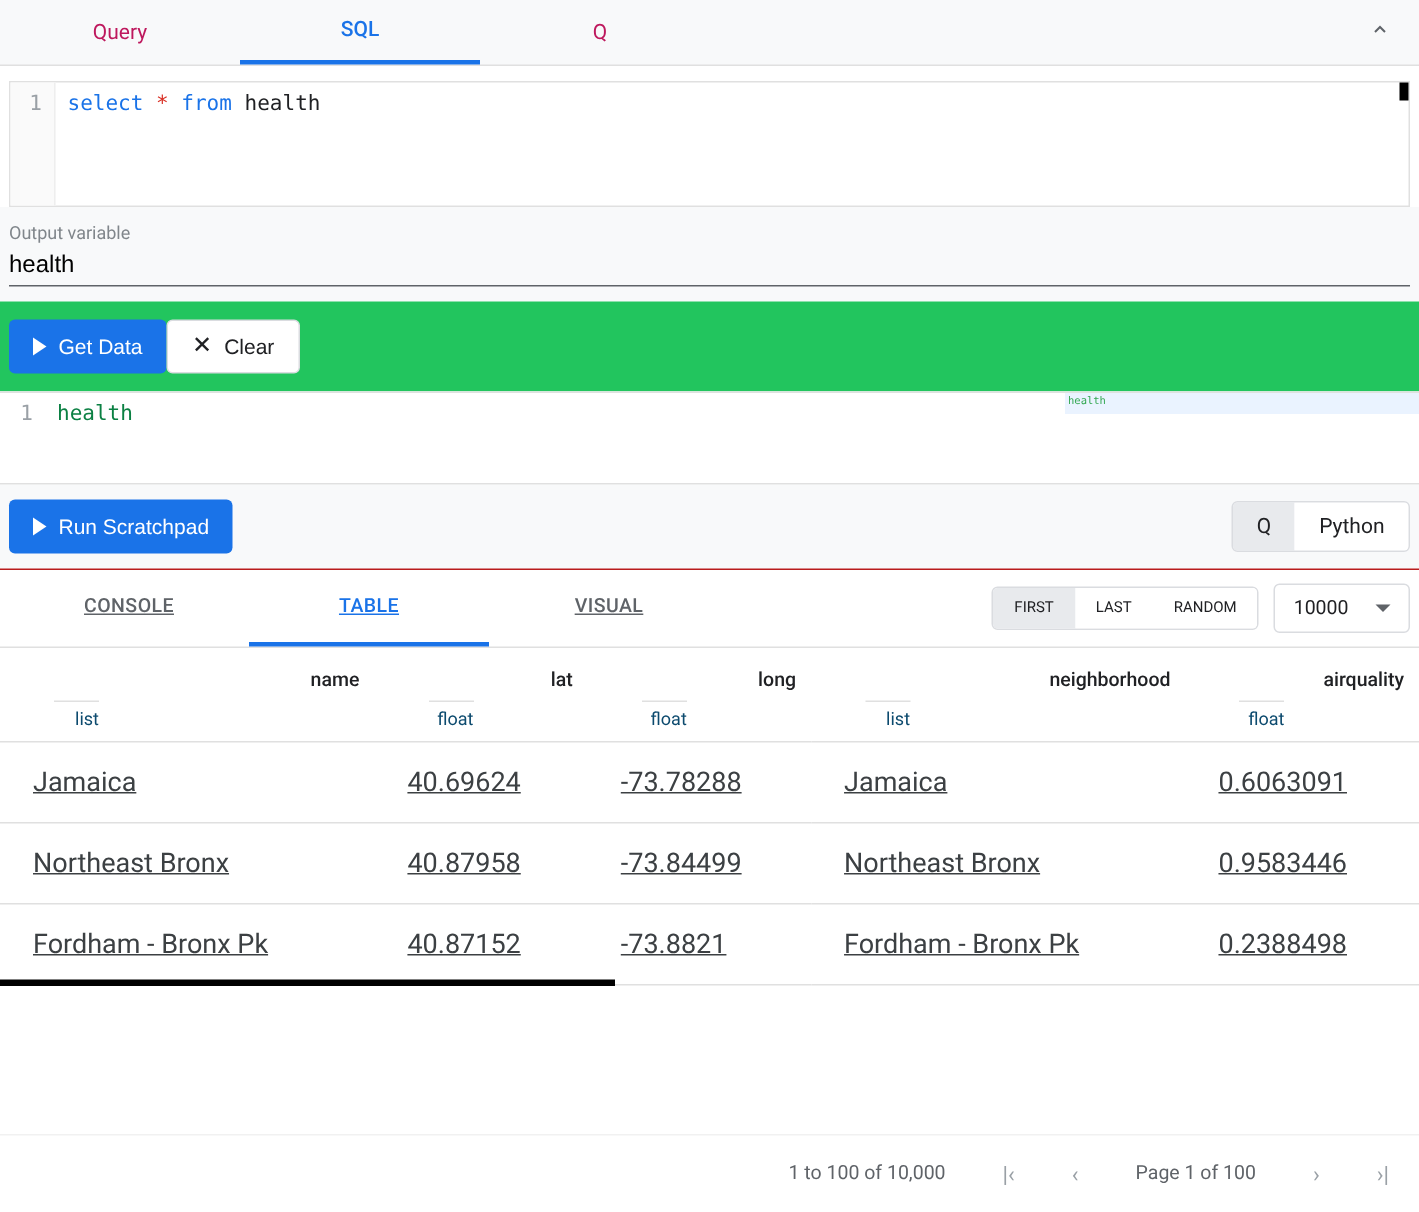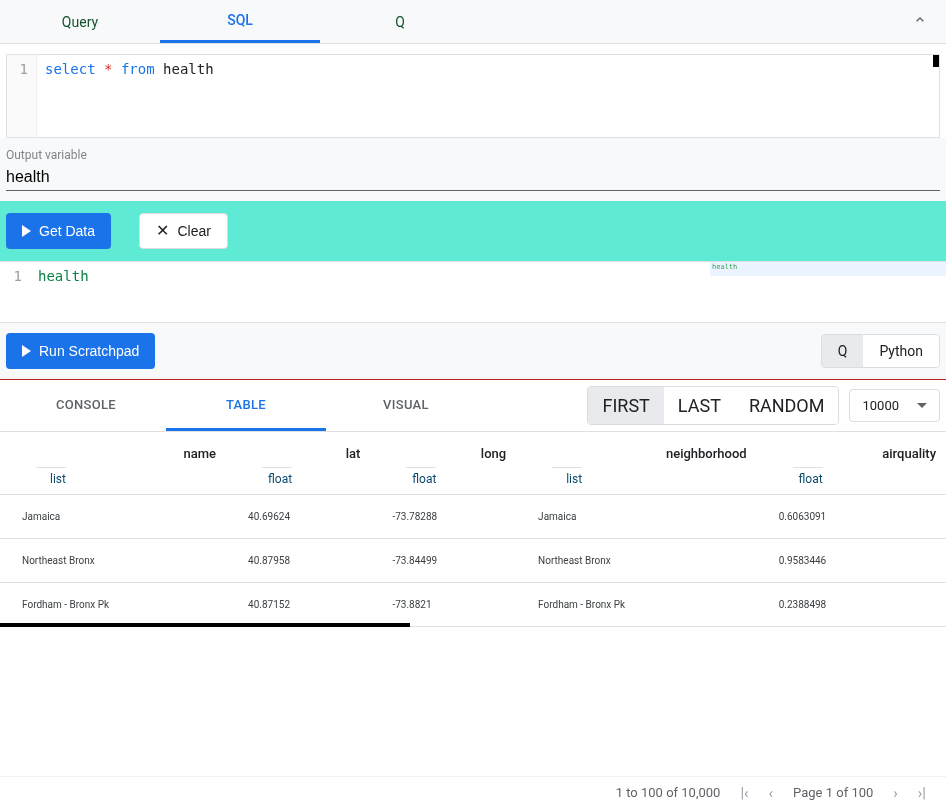--- a/index.html
+++ b/index.html
@@ -17,21 +17,21 @@
   align-items: center;
   height: 44px;
   border-bottom: 1px solid #e0e0e0;
   background: #f8f9fa;
   position: relative;
 }
 .top-tab {
   width: 160px;
   text-align: center;
   padding: 12px 0;
-  color: #14532d;
+  color: #be185d;
   font-size: 14px;
   cursor: pointer;
 }
 .top-tab.active {
   color: #1a73e8;
   border-bottom: 3px solid #1a73e8;
   font-weight: 500;
 }
 .collapse-caret {
   position: absolute;
@@ -86,23 +86,23 @@
   padding: 4px 0;
   outline: none;
 }
 .outvar-hint {
   font-size: 12px;
   color: #80868b;
   padding-top: 4px;
 }
 .btn-row {
   display: flex;
-  gap: 28px;
+  gap: 0;
   padding: 12px 6px;
-  background: #5eead4;
+  background: #22c55e;
 }
 .btn {
   display: inline-flex;
   align-items: center;
   gap: 8px;
   padding: 0 16px;
   height: 36px;
   border-radius: 4px;
   font-size: 14px;
   font-weight: 500;
@@ -169,35 +169,36 @@
 .result-tabs { display: flex; }
 .result-tab {
   width: 160px;
   text-align: center;
   padding: 16px 0;
   color: #5f6368;
   font-size: 13px;
   font-weight: 500;
   letter-spacing: 0.3px;
   cursor: pointer;
+  text-decoration: underline;
 }
 .result-tab.active {
   color: #1a73e8;
   border-bottom: 3px solid #1a73e8;
 }
 .result-controls { display: flex; align-items: center; gap: 10px; }
 .mode-toggle {
   display: flex;
   border: 1px solid #dadce0;
   border-radius: 4px;
   overflow: hidden;
 }
 .mode-btn {
   padding: 8px 14px;
-  font-size: 18px;
+  font-size: 10px;
   background: #fff;
   cursor: pointer;
 }
 .mode-btn.active { background: #e8eaed; }
 .limit-select {
   display: flex;
   align-items: center;
   gap: 18px;
   padding: 8px 12px;
   border: 1px solid #dadce0;
@@ -230,40 +231,41 @@
   font-weight: 400;
   font-size: 12px;
   color: #0c4a6e;
   margin-top: 6px;
   border-top: 1px solid #e0e0e0;
   padding-top: 4px;
   width: 30px;
 }
 table.data td {
   padding: 16px 10px 16px 22px;
-  font-size: 10px;
+  font-size: 18px;
   color: #3c4043;
   border-bottom: 1px solid #e0e0e0;
+  text-decoration: underline;
 }
 .bottom-scroll {
   position: absolute;
   left: 0;
   width: 410px;
   height: 6px;
   background: #000;
 }
 .pagination {
   position: absolute;
   bottom: 0;
   left: 0; right: 0;
-  height: 32px;
+  height: 52px;
   display: flex;
   align-items: center;
   justify-content: flex-end;
-  gap: 20px;
+  gap: 38px;
   padding: 0 20px;
   font-size: 13px;
   color: #5f6368;
   background: #fff;
   border-top: 1px solid #f1f1f1;
 }
 .pg-btn { cursor: pointer; color: #9aa0a6; font-size: 15px; }
 </style>
 </head>
 <body>

